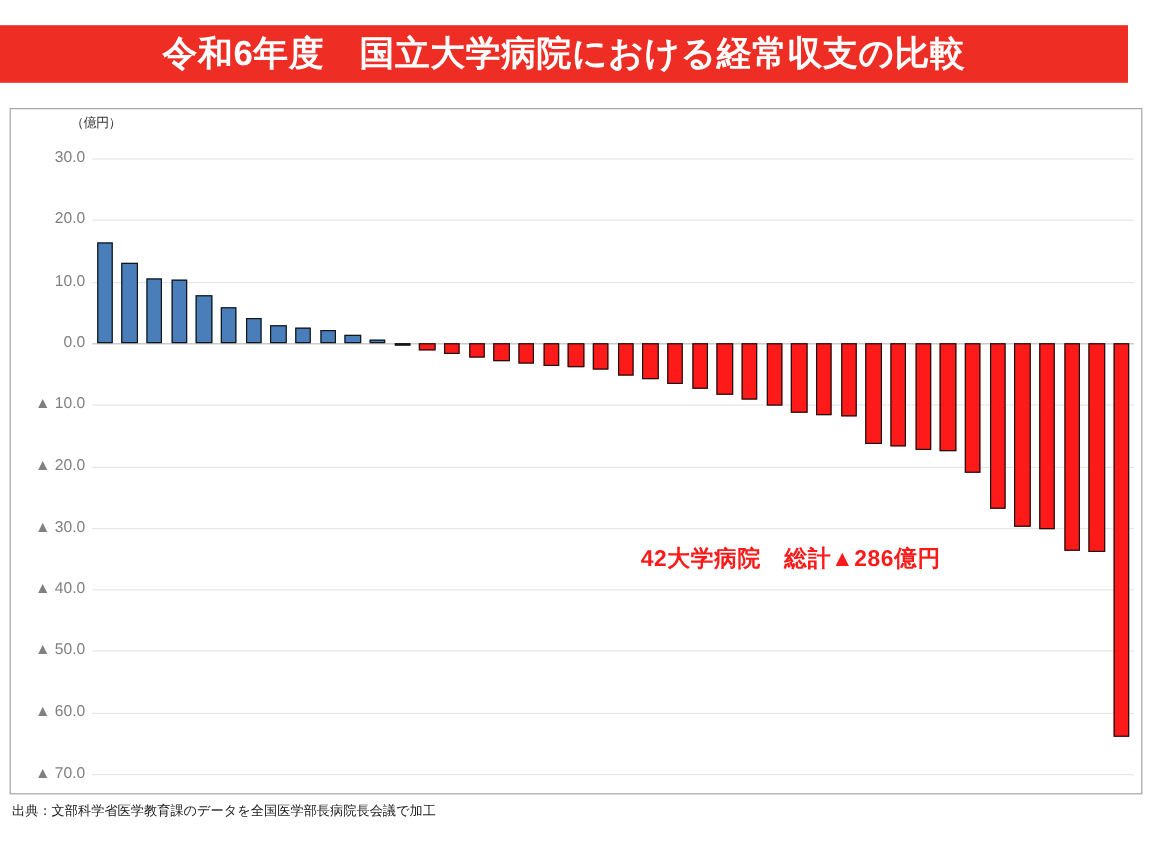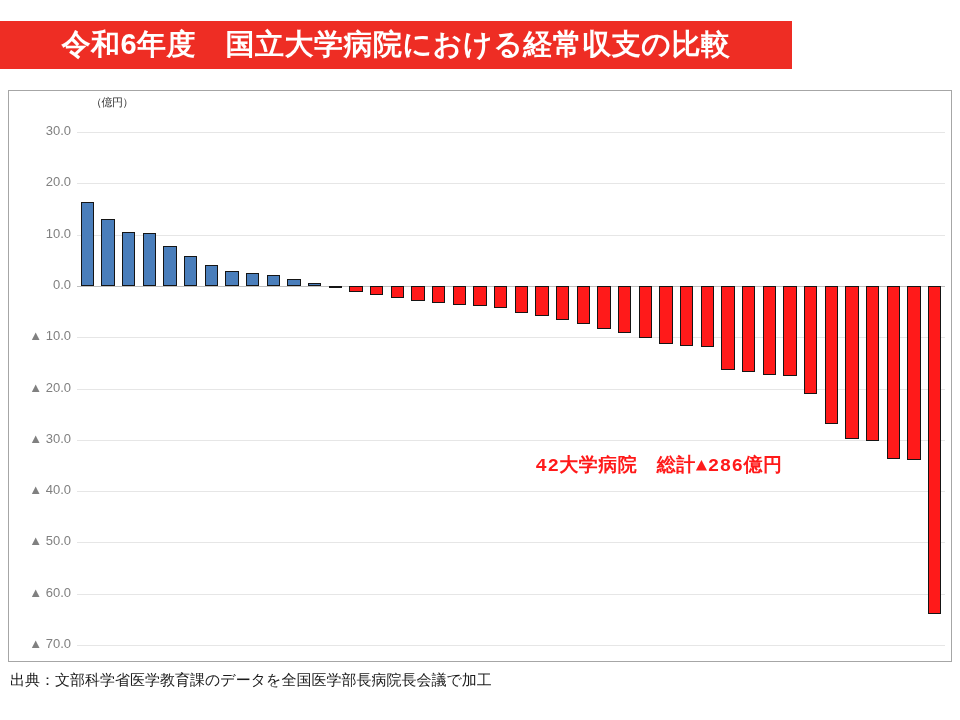--- a/index.html
+++ b/index.html
@@ -9,21 +9,21 @@
     background: #ffffff;
     font-family: "Liberation Sans", "DejaVu Sans", sans-serif;
     overflow: hidden;
   }
   #page { position: relative; width: 960px; height: 720px; background: #fff; }
 
   
   .title-banner {
     position: absolute;
     left: 0; top: 21px;
-    width: 792px; height: 48px;
+    width: 940px; height: 48px;
     background: #EE2D24;
     display: flex; align-items: center; justify-content: center;
   }
   .title-banner .title-text {
     color: #ffffff;
     font-size: 29px;
     font-weight: bold;
     letter-spacing: 0.5px;
     white-space: nowrap;
   }
@@ -36,21 +36,20 @@
     border: 1px solid #A6A6A6;
     background: #ffffff;
   }
 
   .unit-label {
     position: absolute;
     left: 50px; top: 4px;
     font-size: 11px;
     color: #333333;
     letter-spacing: -0.5px;
-    margin-left: 32px;
   }
 
   .chart-title {
     position: absolute;
     left: 0; top: 12px;
     width: 944px;
     text-align: center;
     font-size: 17px;
     color: #1a1a1a;
     letter-spacing: 0px;
@@ -98,28 +97,28 @@
     position: absolute;
     left: 380px; top: 362px;
     width: 540px;
     text-align: center;
     color: #FF1A1A;
     font-size: 19px;
     font-weight: bold;
     line-height: 1.45;
     white-space: nowrap;
   }
-  .annotation div { letter-spacing: 0.5px; font-family: Liberation Mono, monospace; }
+  .annotation div { letter-spacing: 0.5px; }
 
   
   .footer {
     position: absolute;
     left: 10px; top: 668px;
     width: 700px;
-    font-size: 15px;
+    font-size: 11px;
     color: #1a1a1a;
     line-height: 1.55;
   }
   .footer .line2 { padding-left: 36px; }
 </style>
 </head>
 <body>
 
 <div id="page">
 

